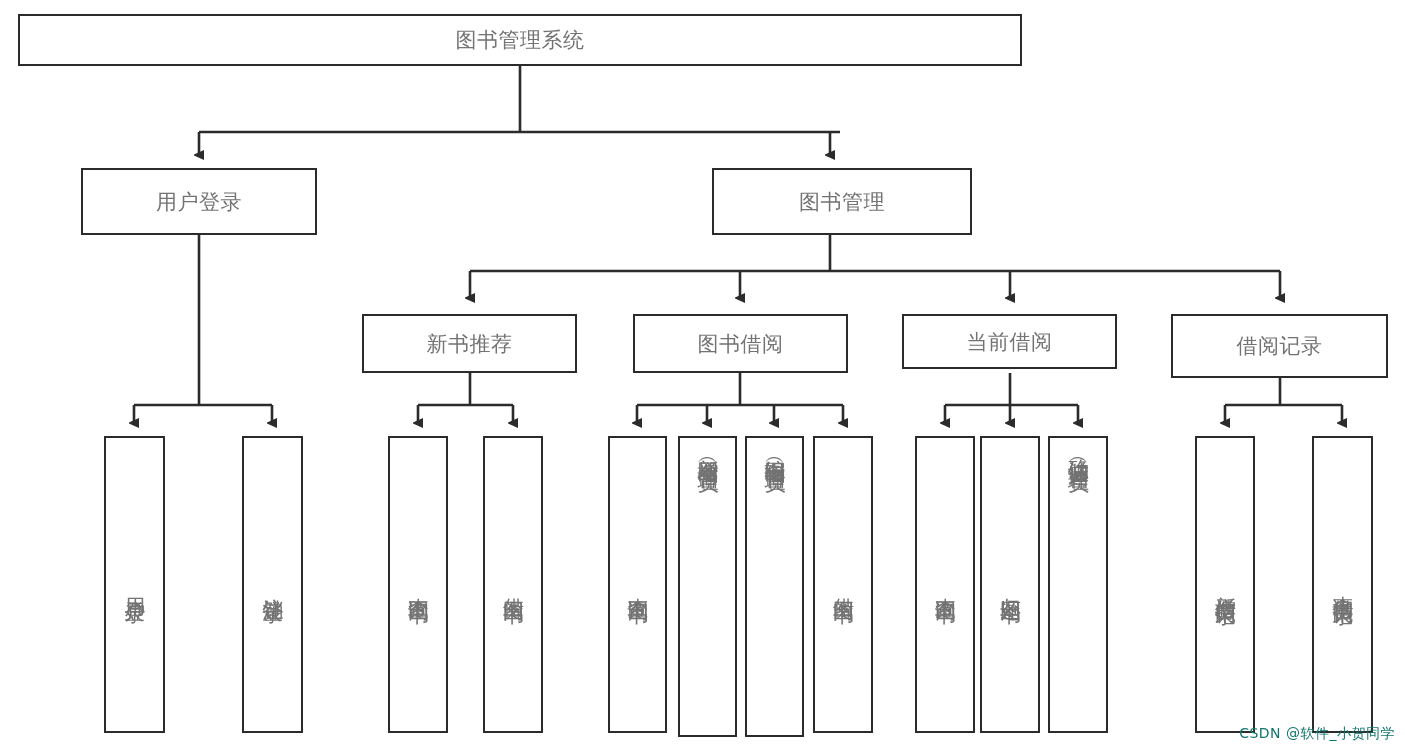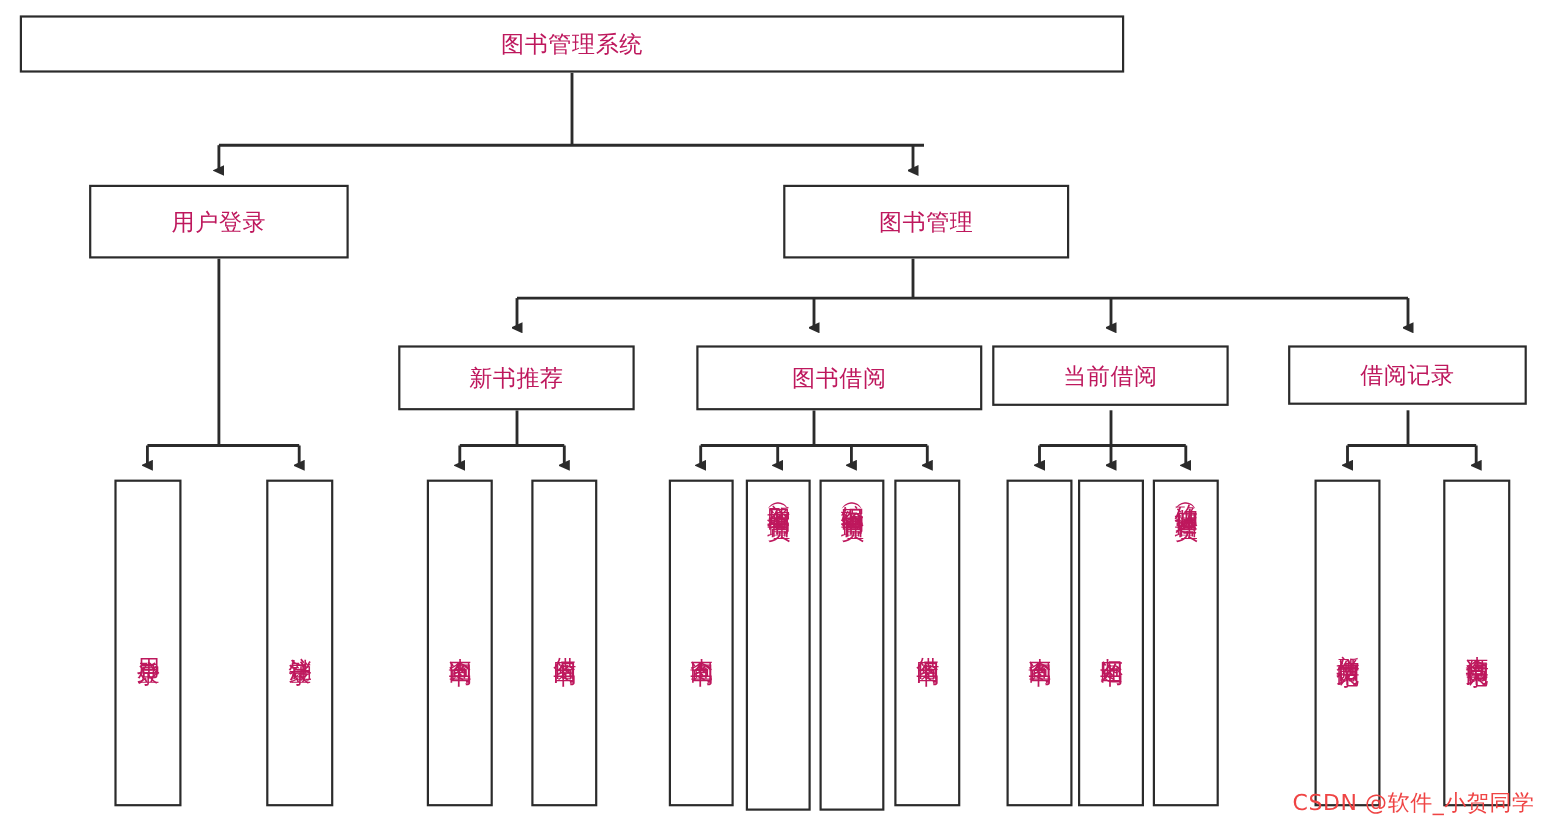--- a/index.html
+++ b/index.html
@@ -16,21 +16,21 @@
     overflow: hidden;
   }
   .node {
     position: absolute;
     box-sizing: border-box;
     border: 2px solid #2b2b2b;
     background: #ffffff;
     display: flex;
     align-items: center;
     justify-content: center;
-    color: #be185d;
+    color: #737373;
   }
   .node-h {
     font-size: 21px;
     letter-spacing: 0.5px;
     white-space: nowrap;
   }
   .node-v {
     font-size: 21px;
     writing-mode: vertical-rl;
     text-orientation: upright;
@@ -49,22 +49,22 @@
     left: 0;
     top: 0;
     width: 1405px;
     height: 747px;
     pointer-events: none;
   }
   .watermark {
     position: absolute;
     right: 10px;
     bottom: 4px;
-    font-size: 20px;
-    color: #ef4444;
+    font-size: 14px;
+    color: #0f766e;
     white-space: nowrap;
     letter-spacing: 0.5px;
   }
 </style>
 </head>
 <body>
 
 <div id="canvas">
 
   <svg class="edges" viewBox="0 0 1405 747">
@@ -116,23 +116,23 @@
       <path d="M1342,405 L1342,423" marker-end="url(#arrow)"></path>
     </g>
   </svg>
 
   <div class="node node-h" style="left:18px; top:14px; width:1004px; height:52px;">图书管理系统</div>
 
   <div class="node node-h" style="left:81px; top:168px; width:236px; height:67px;">用户登录</div>
   <div class="node node-h" style="left:712px; top:168px; width:260px; height:67px;">图书管理</div>
 
   <div class="node node-h" style="left:362px; top:314px; width:215px; height:59px;">新书推荐</div>
-  <div class="node node-h" style="left:633px; top:314px; width:260px; height:59px;">图书借阅</div>
+  <div class="node node-h" style="left:633px; top:314px; width:215px; height:59px;">图书借阅</div>
   <div class="node node-h" style="left:902px; top:314px; width:215px; height:55px;">当前借阅</div>
-  <div class="node node-h" style="left:1171px; top:314px; width:217px; height:54px;">借阅记录</div>
+  <div class="node node-h" style="left:1171px; top:314px; width:217px; height:64px;">借阅记录</div>
 
   <div class="node node-v center-v" style="left:104px; top:436px; width:61px; height:297px;">用户登录</div>
   <div class="node node-v center-v" style="left:242px; top:436px; width:61px; height:297px;">注销登录</div>
 
   <div class="node node-v center-v" style="left:388px; top:436px; width:60px; height:297px;">查询图书</div>
   <div class="node node-v center-v" style="left:483px; top:436px; width:60px; height:297px;">借阅图书</div>
 
   <div class="node node-v center-v" style="left:608px; top:436px; width:59px; height:297px;">查询图书</div>
   <div class="node node-v" style="left:678px; top:436px; width:59px; height:301px;">新增图书（管理员）</div>
   <div class="node node-v" style="left:745px; top:436px; width:59px; height:301px;">编辑图书（管理员）</div>

